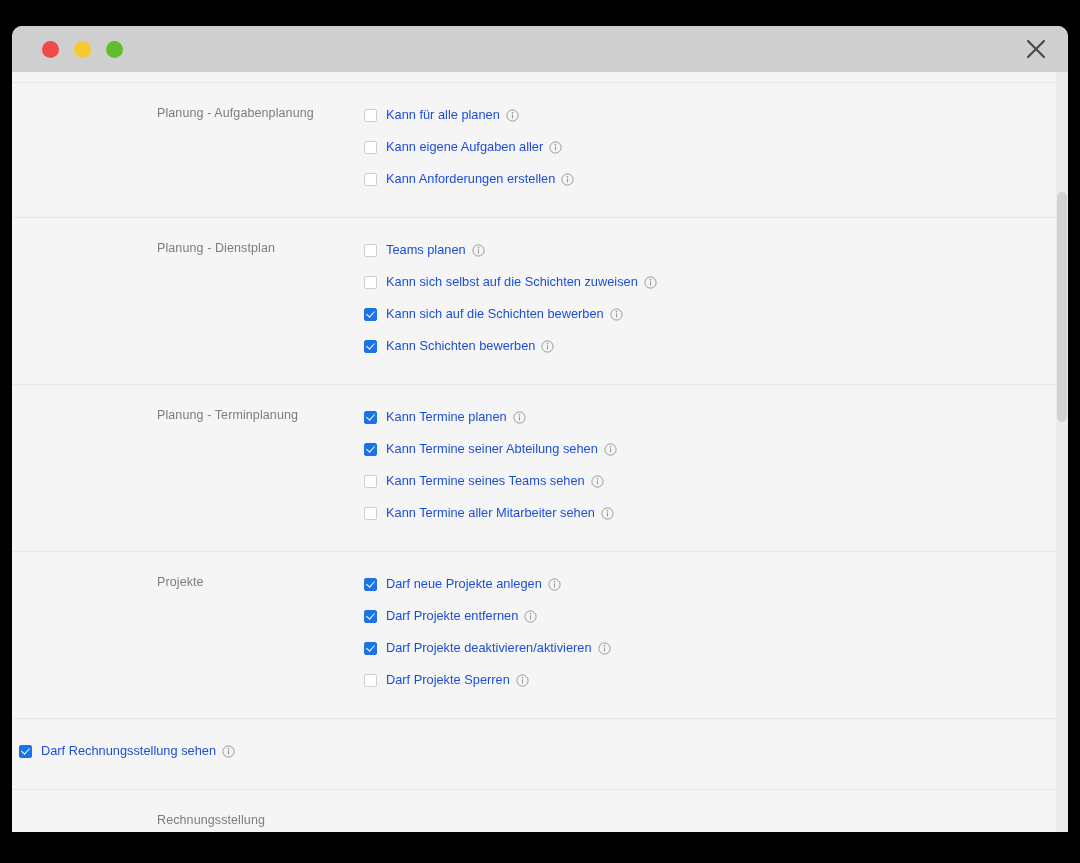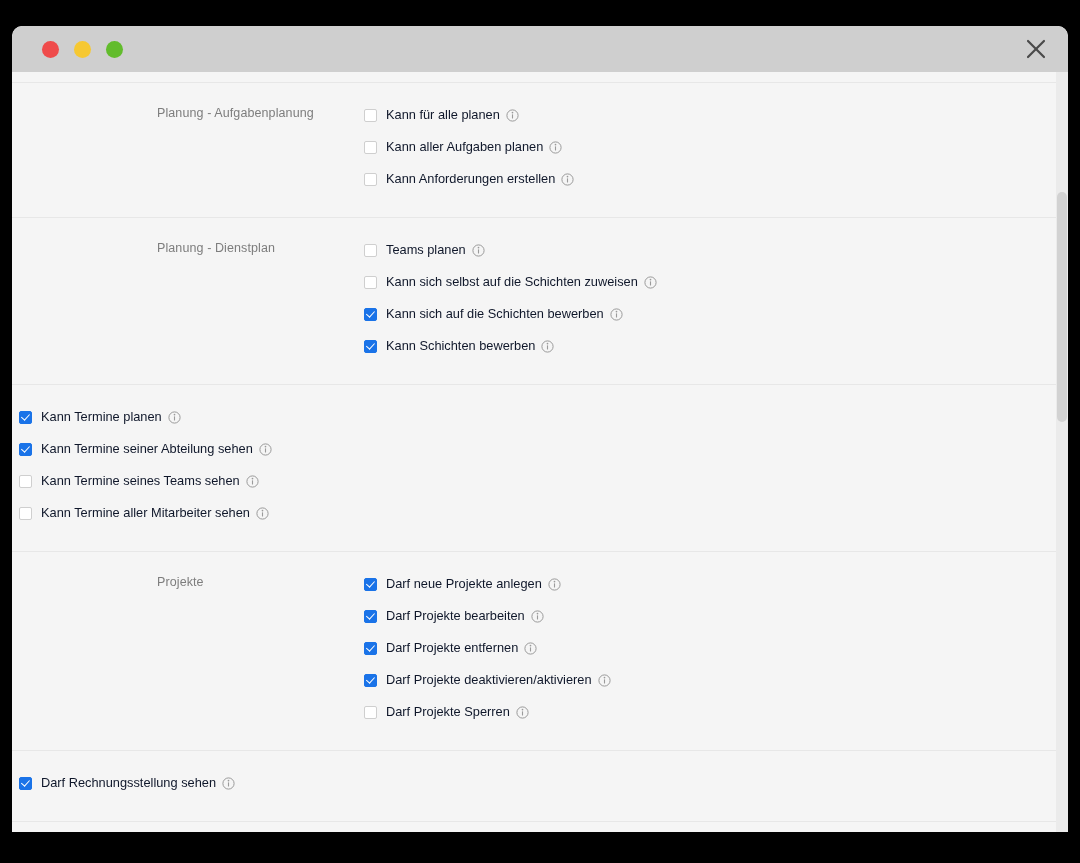--- a/index.html
+++ b/index.html
@@ -147,21 +147,21 @@
     width: 3.6px;
     height: 7px;
     border: solid #ffffff;
     border-width: 0 1.8px 1.8px 0;
     transform: rotate(42deg);
   }
 
   .opt-label {
     margin-left: 9px;
     font-size: 12.8px;
-    color: #0f172a;
+    color: #1d4ed8;
     white-space: nowrap;
     line-height: 16px;
   }
 
   .info-icon {
     margin-left: 6px;
     width: 13px;
     height: 13px;
     flex: 0 0 13px;
     display: inline-flex;
@@ -242,21 +242,21 @@
             <div class="info-icon">
               <svg width="13" height="13" viewBox="0 0 13 13" aria-hidden="true">
                   <circle cx="6.5" cy="6.5" r="5.6" fill="none" stroke="#9a9a9a" stroke-width="1"></circle>
                   <circle cx="6.5" cy="3.6" r="0.85" fill="#9a9a9a"></circle>
                   <rect x="5.95" y="5.3" width="1.1" height="4.3" rx="0.5" fill="#9a9a9a"></rect>
                 </svg>
             </div>
           </div>
           <div class="opt">
             <div class="cb off"></div>
-            <div class="opt-label">Kann aller Aufgaben planen</div>
+            <div class="opt-label">Kann eigene Aufgaben aller</div>
             <div class="info-icon">
               <svg width="13" height="13" viewBox="0 0 13 13" aria-hidden="true">
                   <circle cx="6.5" cy="6.5" r="5.6" fill="none" stroke="#9a9a9a" stroke-width="1"></circle>
                   <circle cx="6.5" cy="3.6" r="0.85" fill="#9a9a9a"></circle>
                   <rect x="5.95" y="5.3" width="1.1" height="4.3" rx="0.5" fill="#9a9a9a"></rect>
                 </svg>
             </div>
           </div>
           <div class="opt">
             <div class="cb off"></div>
@@ -316,20 +316,21 @@
                   <circle cx="6.5" cy="6.5" r="5.6" fill="none" stroke="#9a9a9a" stroke-width="1"></circle>
                   <circle cx="6.5" cy="3.6" r="0.85" fill="#9a9a9a"></circle>
                   <rect x="5.95" y="5.3" width="1.1" height="4.3" rx="0.5" fill="#9a9a9a"></rect>
                 </svg>
             </div>
           </div>
         </div>
       </div>
 
       <div class="section">
+        <div class="sec-title">Planung - Terminplanung</div>
         <div class="sec-items">
           <div class="opt">
             <div class="cb on"></div>
             <div class="opt-label">Kann Termine planen</div>
             <div class="info-icon">
               <svg width="13" height="13" viewBox="0 0 13 13" aria-hidden="true">
                   <circle cx="6.5" cy="6.5" r="5.6" fill="none" stroke="#9a9a9a" stroke-width="1"></circle>
                   <circle cx="6.5" cy="3.6" r="0.85" fill="#9a9a9a"></circle>
                   <rect x="5.95" y="5.3" width="1.1" height="4.3" rx="0.5" fill="#9a9a9a"></rect>
                 </svg>
@@ -370,31 +371,20 @@
           </div>
         </div>
       </div>
 
       <div class="section">
         <div class="sec-title">Projekte</div>
         <div class="sec-items">
           <div class="opt">
             <div class="cb on"></div>
             <div class="opt-label">Darf neue Projekte anlegen</div>
-            <div class="info-icon">
-              <svg width="13" height="13" viewBox="0 0 13 13" aria-hidden="true">
-                  <circle cx="6.5" cy="6.5" r="5.6" fill="none" stroke="#9a9a9a" stroke-width="1"></circle>
-                  <circle cx="6.5" cy="3.6" r="0.85" fill="#9a9a9a"></circle>
-                  <rect x="5.95" y="5.3" width="1.1" height="4.3" rx="0.5" fill="#9a9a9a"></rect>
-                </svg>
-            </div>
-          </div>
-          <div class="opt">
-            <div class="cb on"></div>
-            <div class="opt-label">Darf Projekte bearbeiten</div>
             <div class="info-icon">
               <svg width="13" height="13" viewBox="0 0 13 13" aria-hidden="true">
                   <circle cx="6.5" cy="6.5" r="5.6" fill="none" stroke="#9a9a9a" stroke-width="1"></circle>
                   <circle cx="6.5" cy="3.6" r="0.85" fill="#9a9a9a"></circle>
                   <rect x="5.95" y="5.3" width="1.1" height="4.3" rx="0.5" fill="#9a9a9a"></rect>
                 </svg>
             </div>
           </div>
           <div class="opt">
             <div class="cb on"></div>

